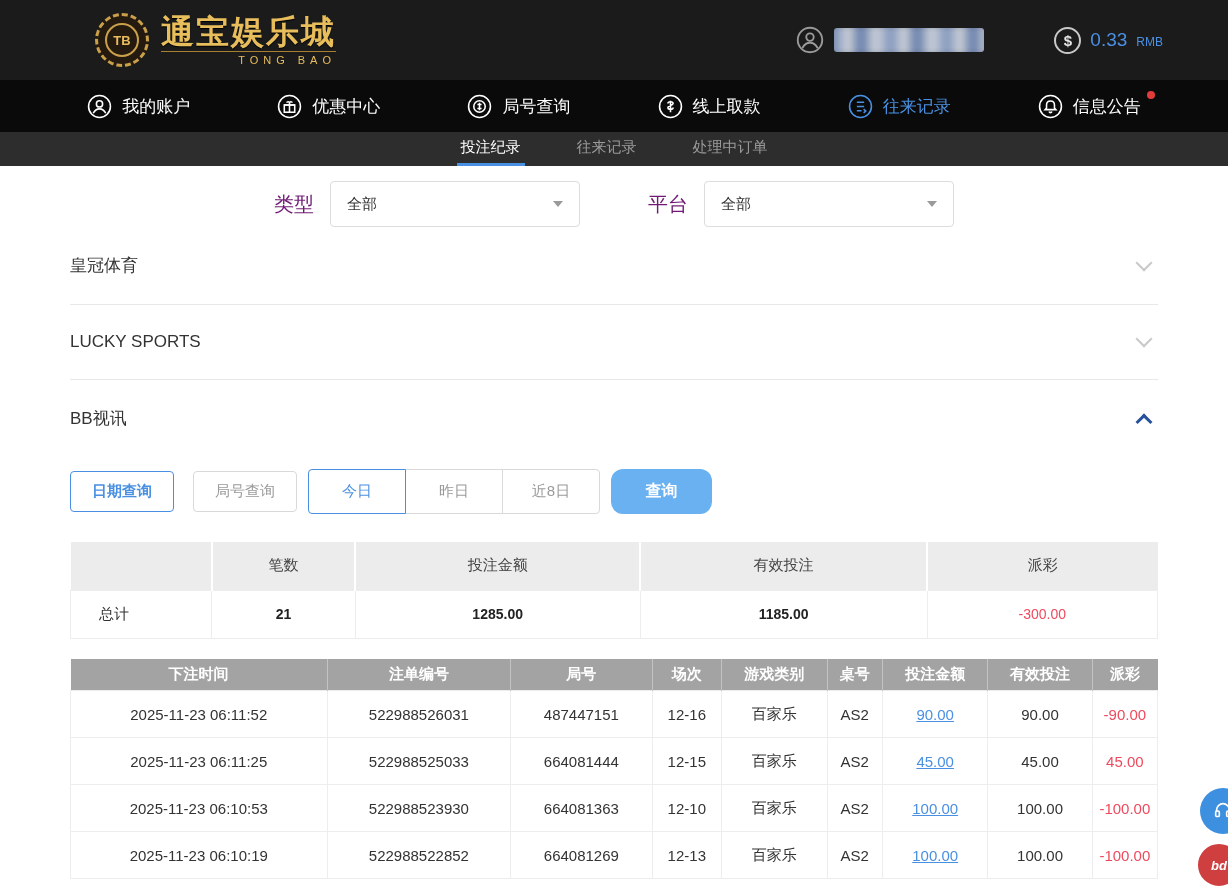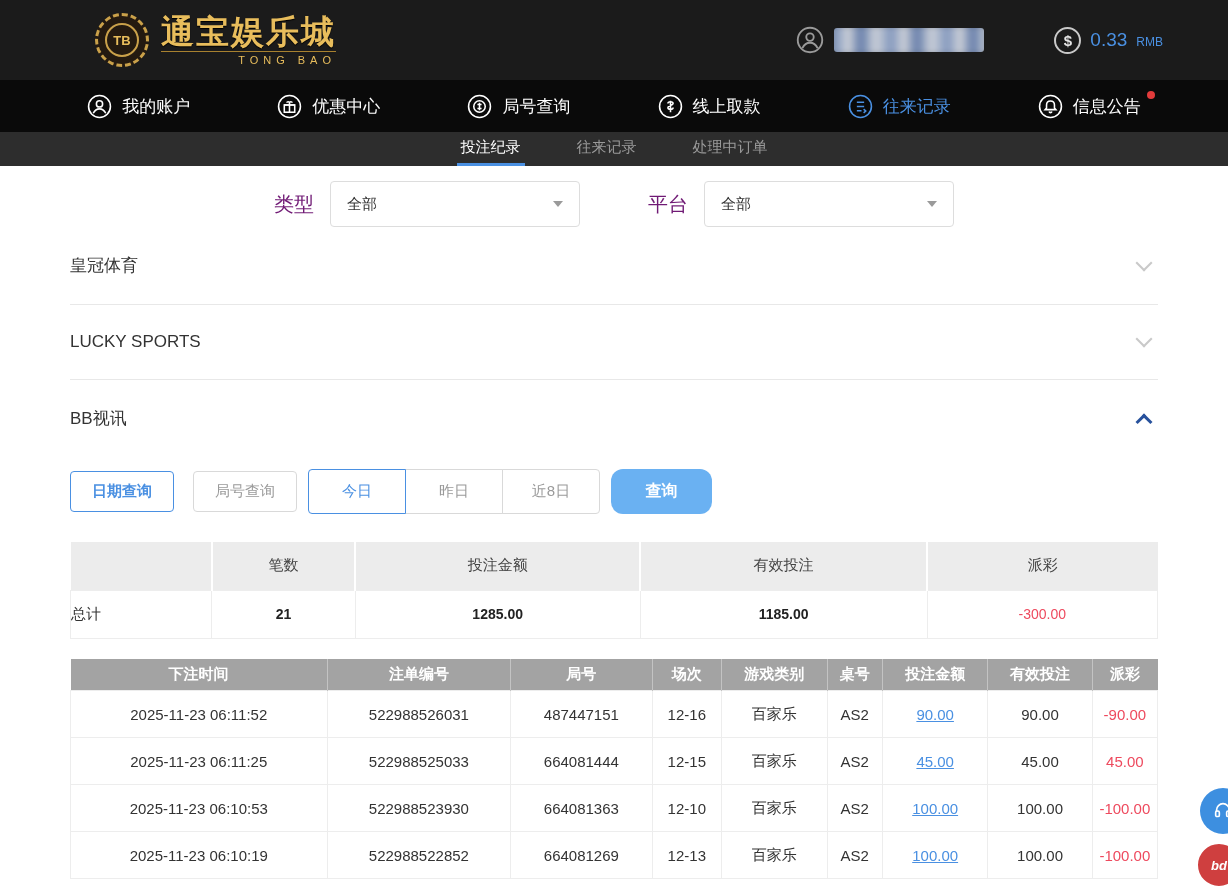--- a/index.html
+++ b/index.html
@@ -76,21 +76,21 @@
     border:none; border-radius:12px; display:flex; align-items:center; justify-content:center; cursor:pointer;font-weight:bold; }
   .ml19 { margin-left:19px; }
 
   
   table { border-collapse:collapse; width:100%; table-layout:fixed; }
   .summary-table { margin-top:28px; }
   .summary-table th { background:#ececec; height:48px; font-size:15px; font-weight:normal; color:#444;
     border-right:2px solid #fff; }
   .summary-table th:last-child { border-right:none; }
   .summary-table td { height:48px; border:1px solid #ededed; text-align:center; font-size:14px; font-weight:bold; color:#222; }
-  .summary-table td.label { text-align:left; font-weight:normal; font-size:15px; color:#333; }
+  .summary-table td.label { text-align:left; padding-left:28px; font-weight:normal; font-size:15px; color:#333; }
   .neg { color:#ee4a5e !important; font-weight:normal !important; }
 
   
   .detail-table { margin-top:20px; }
   .detail-table th { background:#a3a3a3; color:#fff; height:32px; font-size:15px; font-weight:bold;
     border-right:1px solid rgba(255,255,255,.35); }
   .detail-table th:last-child { border-right:none; }
   .detail-table td { height:47px; text-align:center; font-size:15px; color:#333; border:1px solid #ededed; background:#fff; }
   .bet-link { color:#4a90e2; text-decoration:underline; cursor:pointer; }
 

